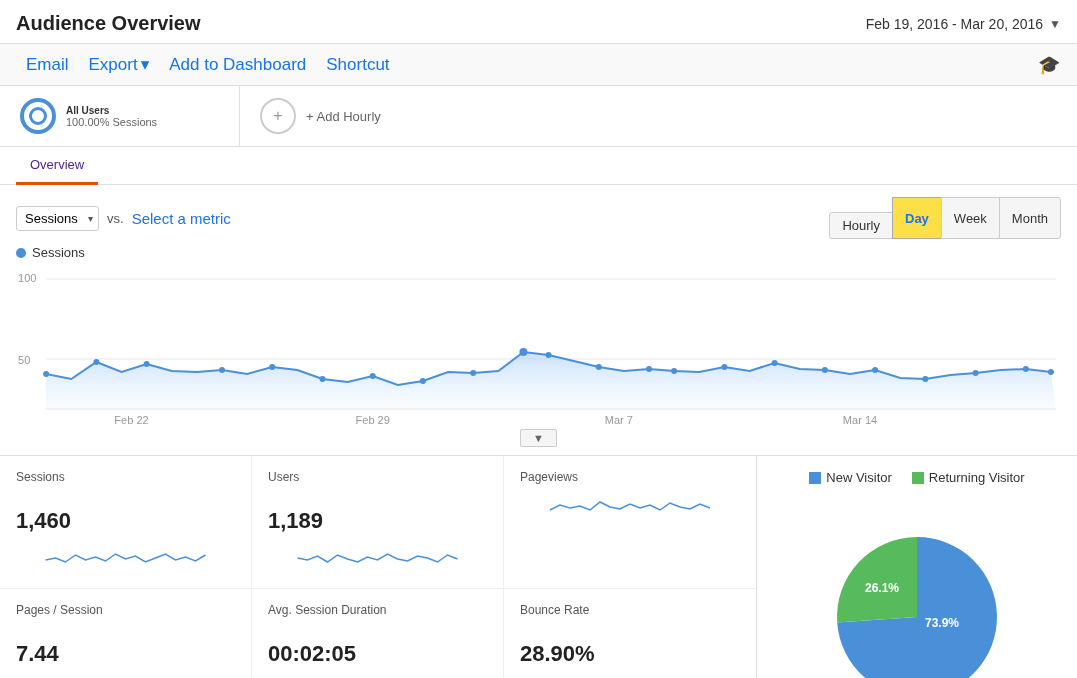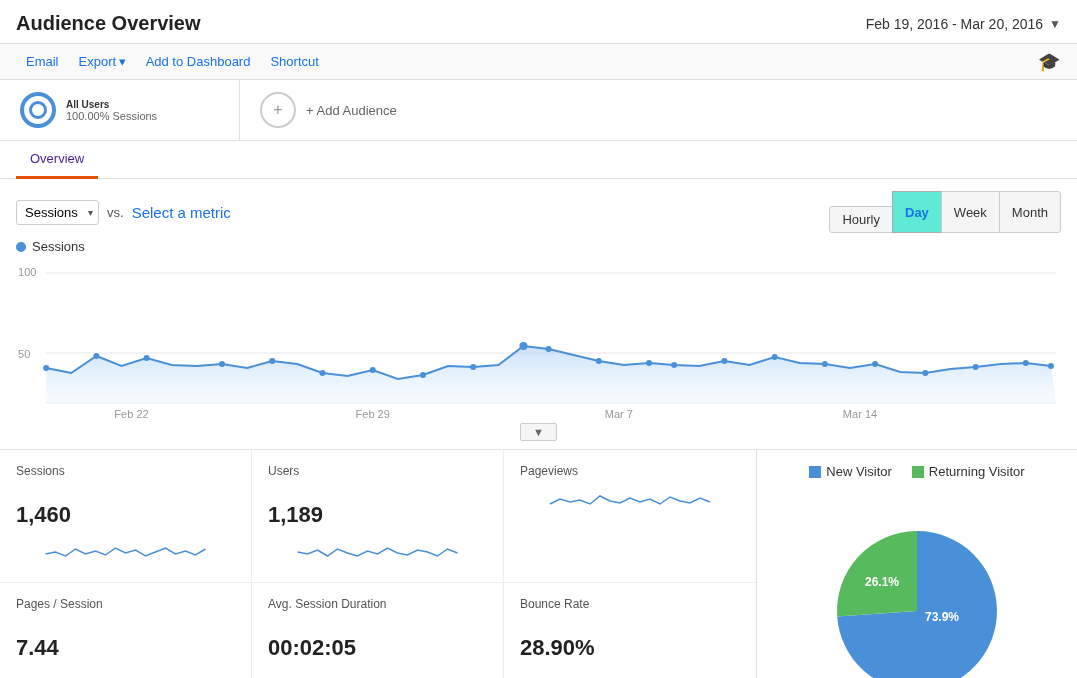--- a/index.html
+++ b/index.html
@@ -23,21 +23,21 @@
 
     
     .toolbar {
       display: flex; align-items: center; gap: 0;
       padding: 6px 16px;
       border-bottom: 1px solid #e0e0e0;
       background: #f9f9f9;
     }
     .toolbar-btn {
       background: none; border: none; cursor: pointer;
-      color: #1a73e8; font-size: 13px; padding: 4px 10px;
+      color: #1a73e8; font-size: 17px; padding: 4px 10px;
       display: flex; align-items: center; gap: 3px;
     }
     .toolbar-right { margin-left: auto; }
     .grad-cap { font-size: 18px; color: #555; }
 
     
     .segments-bar {
       display: flex; align-items: stretch; gap: 0;
       border-bottom: 1px solid #e0e0e0;
       margin: 0;
@@ -111,21 +111,21 @@
     }
     .vs-text { color: #555; }
     .select-metric { color: #1a73e8; cursor: pointer; font-size: 15px; }
 
     .time-buttons { display: flex; gap: 0; }
     .time-btn {
       border: 1px solid #ccc; background: #f5f5f5; padding: 5px 12px;
       font-size: 13px; cursor: pointer; color: #333;
       margin-left: -1px;
     }
-    .time-btn.active { background: #5eead4; color: #1a73e8; border-color: #aaa; font-weight: bold; }
+    .time-btn.active { background: #fde047; color: #1a73e8; border-color: #aaa; font-weight: bold; }
     .time-btn:first-child { border-radius: 3px 0 0 3px; margin-top: 15px; }
     .time-btn:last-child { border-radius: 0 3px 3px 0; }
 
     .sessions-legend {
       display: flex; align-items: center; gap: 6px;
       margin-bottom: 4px; font-size: 13px; color: #333;
     }
     .legend-dot {
       width: 10px; height: 10px; border-radius: 50%; background: #4a90d9;
     }
@@ -219,21 +219,21 @@
     <div class="segment-circle">
       <div class="segment-inner"></div>
     </div>
     <div class="segment-info">
       <div class="seg-name">All Users</div>
       <div class="seg-sub">100.00% Sessions</div>
     </div>
   </div>
   <div class="add-segment">
     <div class="add-circle">+</div>
-    <span>+ Add Audience</span>
+    <span>+ Add Hourly</span>
   </div>
 </div>
 
 <div class="tabs-bar">
   <div class="tab-item active">
     <span>Overview</span>
   </div>
 </div>
 
 <div class="chart-area">

